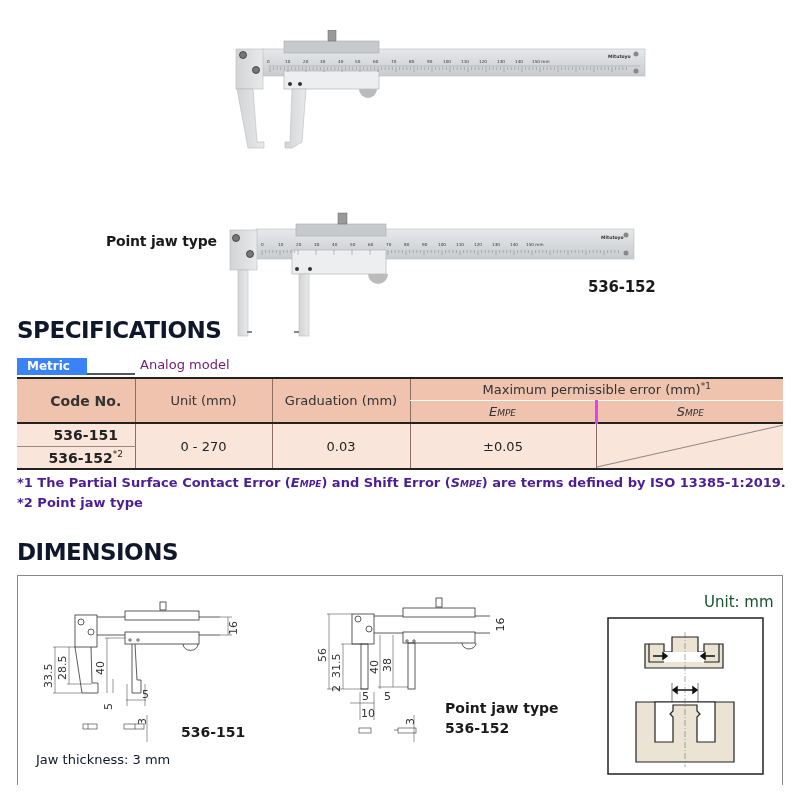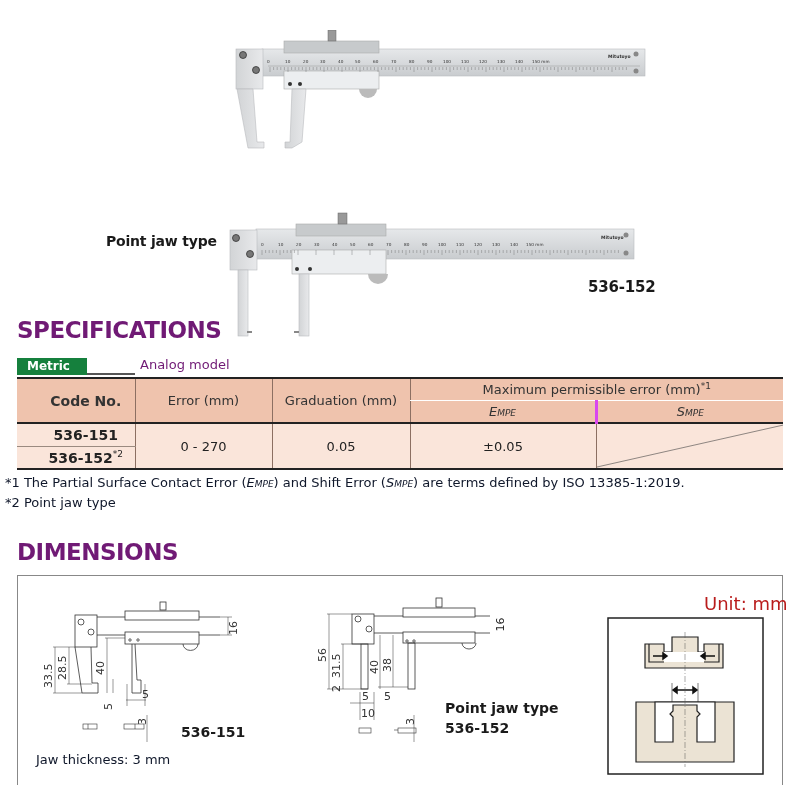--- a/index.html
+++ b/index.html
@@ -8,34 +8,34 @@
 
   .abs { position: absolute; }
 
   
   .caliper-photo { position: absolute; }
   .bold-label { font-weight: bold; font-size: 14px; color: #1a1a1a; letter-spacing: -0.2px; }
 
   
   .section-title {
     position: absolute; left: 17px;
-    color: #701a75; font-weight: bold; font-size: 23px;
+    color: #0f172a; font-weight: bold; font-size: 23px;
     letter-spacing: -0.5px;
     font-family: "DejaVu Sans", sans-serif;
   }
 
   
   .metric-tab {
     position: absolute; left: 17px; top: 358px;
     width: 118px; height: 17px;
     border-bottom: 2px solid #555;
   }
   .metric-tab .tab {
     position: absolute; left: 0; top: 0; width: 70px; height: 17px;
-    background: #15803d; color: #fff; font-weight: bold; font-size: 12px;
+    background: #3b82f6; color: #fff; font-weight: bold; font-size: 12px;
     padding-left: 10px; line-height: 17px;
   }
   .analog-model { position: absolute; left: 140px; top: 357px; font-size: 13px; color: #701a75; }
 
   
   .spec-table {
     position: absolute; left: 17px; top: 377px; width: 766px;
     border-collapse: collapse; font-size: 13px;
   }
   .spec-table th, .spec-table td { text-align: center; vertical-align: middle; font-weight: normal; }
@@ -43,28 +43,28 @@
   .spec-table tbody td { background: #fae5da; }
   .spec-table .top-rule { border-top: 2px solid #222; }
   .spec-table .mid-rule { border-top: 2px solid #222; }
   .spec-table .bot-rule { border-bottom: 2px solid #222; }
   .vline { border-left: 1px solid #8c6f62; }
   .code-cell { font-weight: bold !important; font-size: 14px; color: #222; padding-left: 20px; }
   .em { font-style: italic; }
   .sc { font-size: 9px; font-style: italic; }
   sup { font-size: 9px; }
 
-  .footnote { position: absolute; left: 5px; font-size: 13px; color: #0f172a; }
+  .footnote { position: absolute; left: 17px; font-size: 13px; color: #4c1d95; font-weight: bold; }
 
   
   .dim-frame {
     position: absolute; left: 17px; top: 575px; width: 766px; height: 210px;
     border-top: 1px solid #888; border-left: 1px solid #888; border-right: 1px solid #888;
   }
-  .unit-label { position: absolute; left: 704px; top: 593px; font-size: 18px; color: #b91c1c; }
+  .unit-label { position: absolute; left: 704px; top: 593px; font-size: 15px; color: #14532d; }
   .jaw-thk { position: absolute; left: 36px; top: 752px; font-size: 13px; color: #0f172a; }
   .dim-code { position: absolute; font-weight: bold; font-size: 14px; color: #1a1a1a; }
 </style>
 </head>
 <body>
 
 <svg class="caliper-photo" style="left:230px;top:30px;" width="450" height="130" viewBox="0 0 450 130">
   <defs>
     <linearGradient id="steel" x1="0" y1="0" x2="0" y2="1">
       <stop offset="0" stop-color="#e6e8ea"></stop>
@@ -177,21 +177,21 @@
 </div>
 <div class="analog-model">Analog model</div>
 
 <table class="spec-table">
   <thead>
     <tr class="top-rule">
       <th rowspan="2" style="width:118px;height:45px;" class="code-cell top-rule">
         <span>Code No.</span>
       </th>
       <th rowspan="2" class="vline top-rule" style="width:137px;font-size:13px;">
-        <span>Error (mm)</span>
+        <span>Unit (mm)</span>
       </th>
       <th rowspan="2" class="vline top-rule" style="width:138px;font-size:13px;">
         <span>Graduation (mm)</span>
       </th>
       <th colspan="2" class="vline top-rule" style="height:22px;border-bottom:1px solid #fff;text-align:center;">
         <span>Maximum permissible error (mm)</span><sup>*1</sup>
       </th>
     </tr>
     <tr>
       <th class="vline" style="height:22px;width:186px;">
@@ -204,21 +204,21 @@
   </thead>
   <tbody>
     <tr class="mid-rule">
       <td class="code-cell mid-rule" style="height:21px;border-bottom:1px solid #9a8a80;">
         <span>536-151</span>
       </td>
       <td rowspan="2" class="vline mid-rule bot-rule">
         <span>0 - 270</span>
       </td>
       <td rowspan="2" class="vline mid-rule bot-rule">
-        <span>0.05</span>
+        <span>0.03</span>
       </td>
       <td rowspan="2" class="vline mid-rule bot-rule">
         <span>±0.05</span>
       </td>
       <td rowspan="2" class="vline mid-rule bot-rule" style="padding:0;position:relative;">
         <svg width="100%" height="44" preserveAspectRatio="none" viewBox="0 0 100 44" style="display:block;">
           <line x1="0" y1="43" x2="100" y2="1" stroke="#444" stroke-width="0.6" vector-effect="non-scaling-stroke"></line>
         </svg>
       </td>
     </tr>

